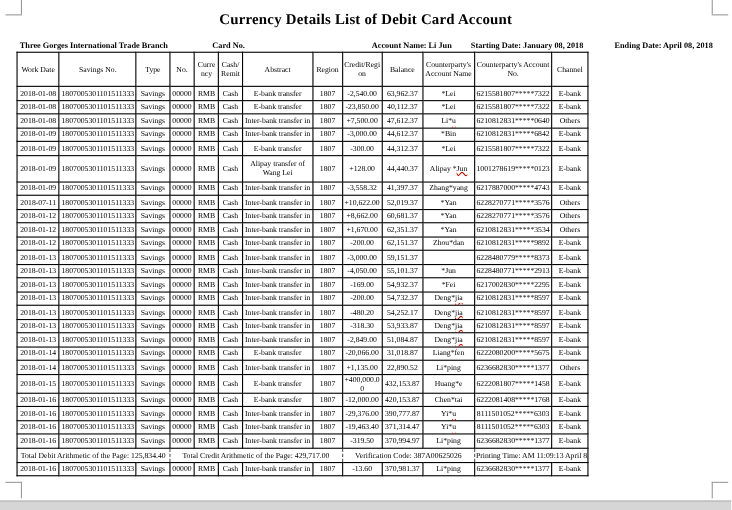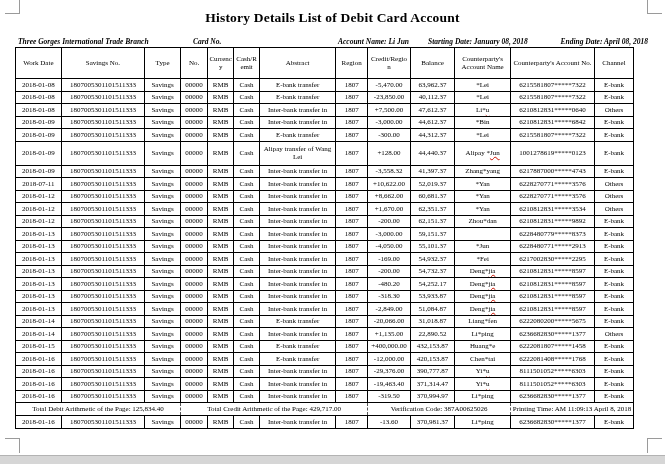--- a/index.html
+++ b/index.html
@@ -9,29 +9,29 @@
   }
   
   .mark{position:absolute;background:#9a9a9a;}
   
   .page-title{
     position:absolute;top:10px;left:0;right:0;text-align:center;
     font-size:13.5px;font-weight:bold;letter-spacing:.2px;
   }
   
   .meta{position:absolute;top:37px;left:0;right:0;height:10px;font-size:7.5px;font-weight:bold;}
-  .meta span{position:absolute;white-space:nowrap;font-style:italic;}
+  .meta span{position:absolute;white-space:nowrap;}
   .m-branch{left:18px;}
   .m-card{left:193px;}
   .m-account{left:338px;}
   .m-start{left:428px;}
   .m-end{right:17px;}
   
   table{
-    position:absolute;top:47px;left:15px;width:619px;
+    position:absolute;top:47px;left:15px;width:520px;
     border-collapse:collapse;table-layout:fixed;
     border:1.5px solid #000;
   }
   th,td{
     border:1px solid #000;text-align:center;vertical-align:middle;
     font-size:7px;line-height:1.15;padding:0 1px;
     word-wrap:break-word;overflow:hidden;
   }
   th{font-weight:normal;height:30px;}
   td{height:11.5px;}
@@ -56,21 +56,21 @@
 
 <div class="mark" style="left:19px;top:0;width:1px;height:13px;"></div>
 <div class="mark" style="left:5px;top:13px;width:15px;height:1px;"></div>
 <div class="mark" style="left:647px;top:0;width:1px;height:13px;"></div>
 <div class="mark" style="left:647px;top:13px;width:15px;height:1px;"></div>
 <div class="mark" style="left:5px;top:438px;width:15px;height:1px;"></div>
 <div class="mark" style="left:19px;top:438px;width:1px;height:15px;"></div>
 <div class="mark" style="left:647px;top:438px;width:15px;height:1px;"></div>
 <div class="mark" style="left:647px;top:438px;width:1px;height:15px;"></div>
 
-<div class="page-title">History Details List of Debit Card Account</div>
+<div class="page-title">Currency Details List of Debit Card Account</div>
 
 <div class="meta">
   <span class="m-branch">Three Gorges International Trade Branch</span>
   <span class="m-card">Card No.</span>
   <span class="m-account">Account Name: Li Jun</span>
   <span class="m-start">Starting Date: January 08, 2018</span>
   <span class="m-end">Ending Date: April 08, 2018</span>
 </div>
 
 <table>
@@ -109,21 +109,21 @@
   <tbody id="main-rows">
       <tr>
         <td>2018-01-08</td>
         <td>1807005301101511333</td>
         <td>Savings</td>
         <td>00000</td>
         <td>RMB</td>
         <td>Cash</td>
         <td>E-bank transfer</td>
         <td>1807</td>
-        <td>-5,470.00</td>
+        <td>-2,540.00</td>
         <td>63,962.37</td>
         <td><span>*Lei</span></td>
         <td>6215581807*****7322</td>
         <td>E-bank</td>
       </tr>
       <tr>
         <td>2018-01-08</td>
         <td>1807005301101511333</td>
         <td>Savings</td>
         <td>00000</td>

